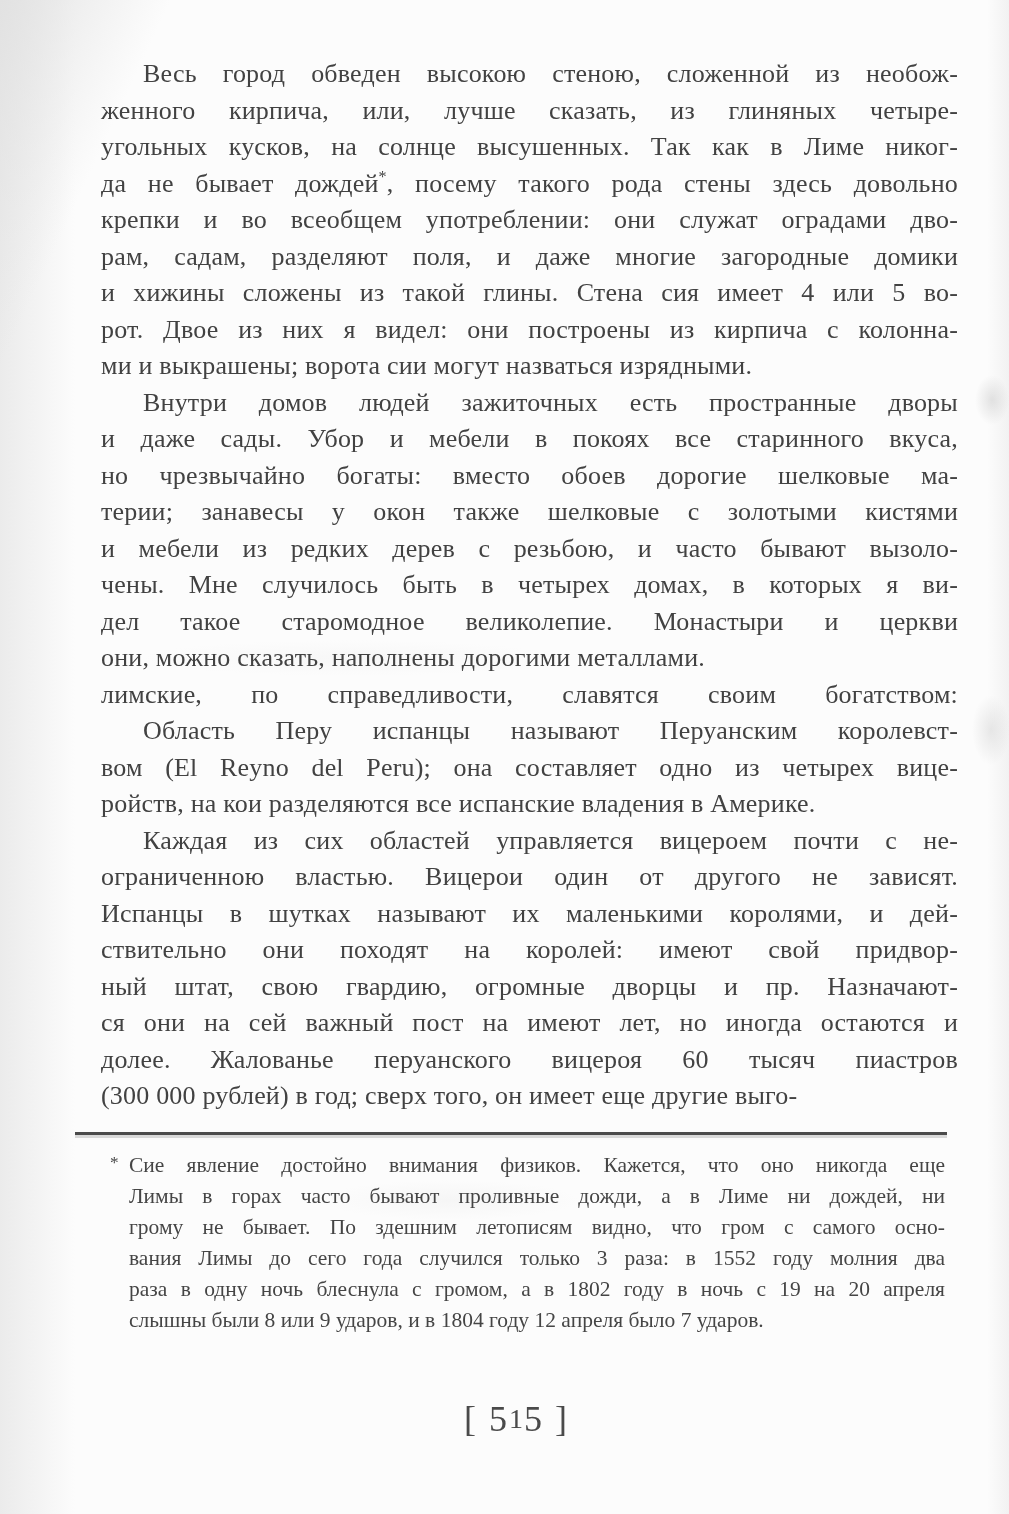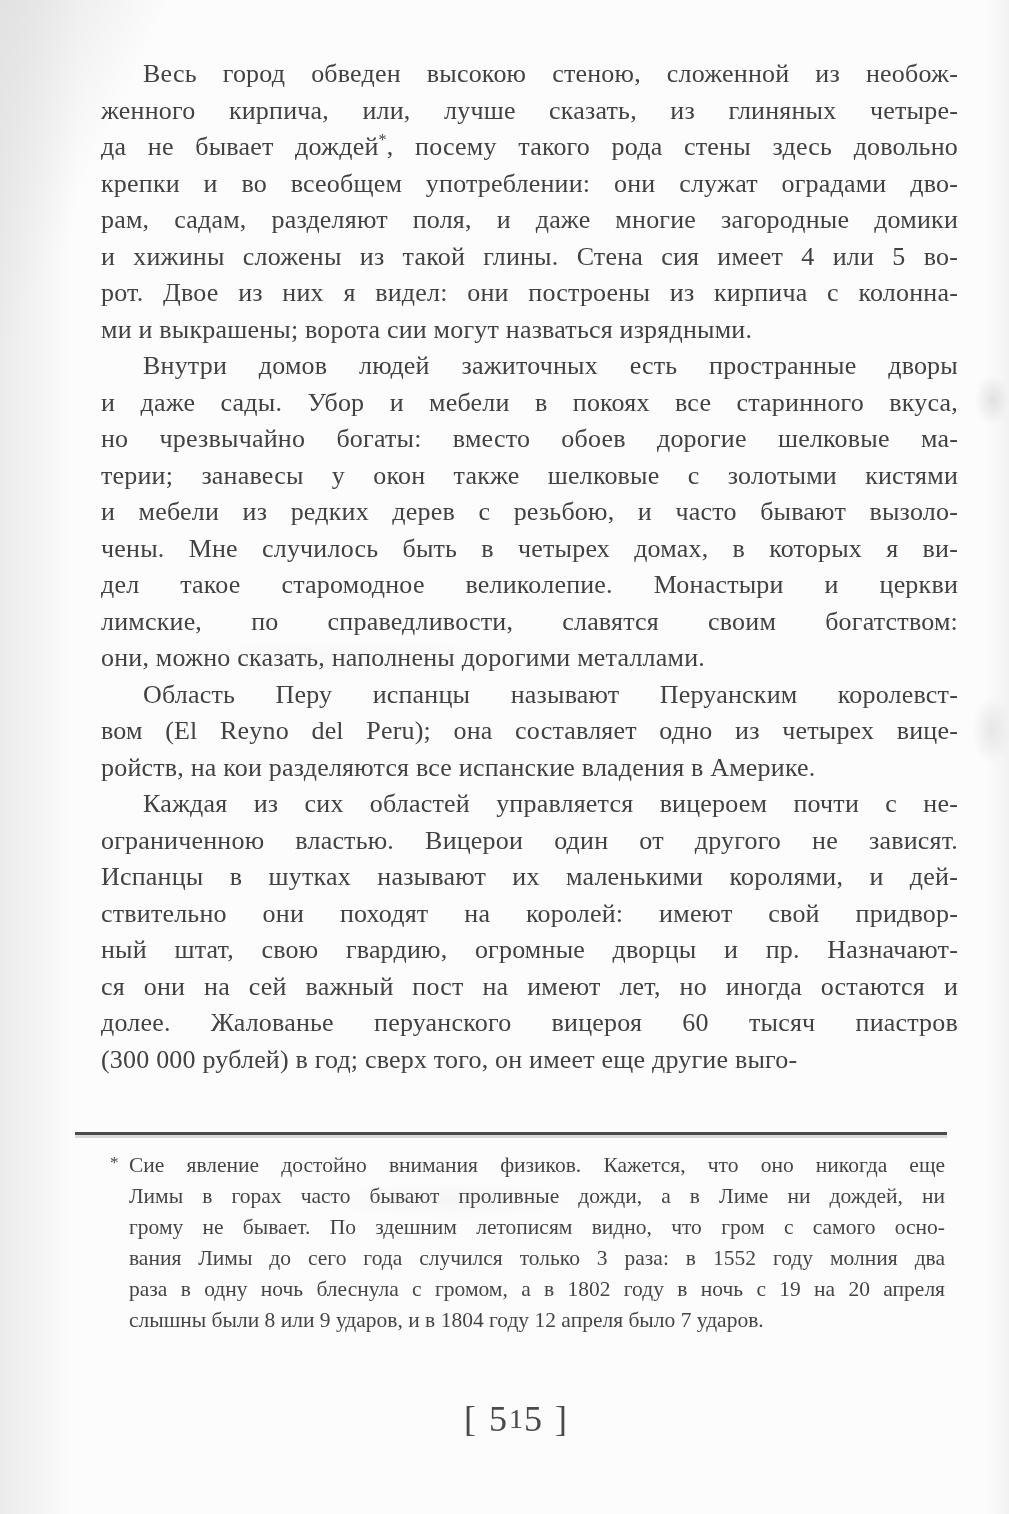--- a/index.html
+++ b/index.html
@@ -78,37 +78,38 @@
 <div class="page">
   <div class="smudge sm1"></div>
   <div class="smudge sm2"></div>
   <div class="smudge sm3"></div>
   <div class="smudge sm4"></div>
 
   <div class="body-text" id="body-text">
       <div class="para">
         <div class="line first">Весь город обведен высокою стеною, сложенной из необож-</div>
         <div class="line">женного кирпича, или, лучше сказать, из глиняных четыре-</div>
+        <div class="line">угольных кусков, на солнце высушенных. Так как в Лиме никог-</div>
         <div class="line">да не бывает дождей<sup class="fn-ref">*</sup>, посему такого рода стены здесь довольно</div>
         <div class="line">крепки и во всеобщем употреблении: они служат оградами дво-</div>
         <div class="line">рам, садам, разделяют поля, и даже многие загородные домики</div>
         <div class="line">и хижины сложены из такой глины. Стена сия имеет 4 или 5 во-</div>
         <div class="line">рот. Двое из них я видел: они построены из кирпича с колонна-</div>
         <div class="line last">ми и выкрашены; ворота сии могут назваться изрядными.</div>
       </div>
       <div class="para">
         <div class="line first">Внутри домов людей зажиточных есть пространные дворы</div>
         <div class="line">и даже сады. Убор и мебели в покоях все старинного вкуса,</div>
         <div class="line">но чрезвычайно богаты: вместо обоев дорогие шелковые ма-</div>
         <div class="line">терии; занавесы у окон также шелковые с золотыми кистями</div>
         <div class="line">и мебели из редких дерев с резьбою, и часто бывают вызоло-</div>
         <div class="line">чены. Мне случилось быть в четырех домах, в которых я ви-</div>
         <div class="line">дел такое старомодное великолепие. Монастыри и церкви</div>
+        <div class="line last">они, можно сказать, наполнены дорогими металлами.</div>
         <div class="line">лимские, по справедливости, славятся своим богатством:</div>
-        <div class="line last">они, можно сказать, наполнены дорогими металлами.</div>
       </div>
       <div class="para">
         <div class="line first">Область Перу испанцы называют Перуанским королевст-</div>
         <div class="line">вом (El Reyno del Peru); она составляет одно из четырех вице-</div>
         <div class="line last">ройств, на кои разделяются все испанские владения в Америке.</div>
       </div>
       <div class="para">
         <div class="line first">Каждая из сих областей управляется вицероем почти с не-</div>
         <div class="line">ограниченною властью. Вицерои один от другого не зависят.</div>
         <div class="line">Испанцы в шутках называют их маленькими королями, и дей-</div>

